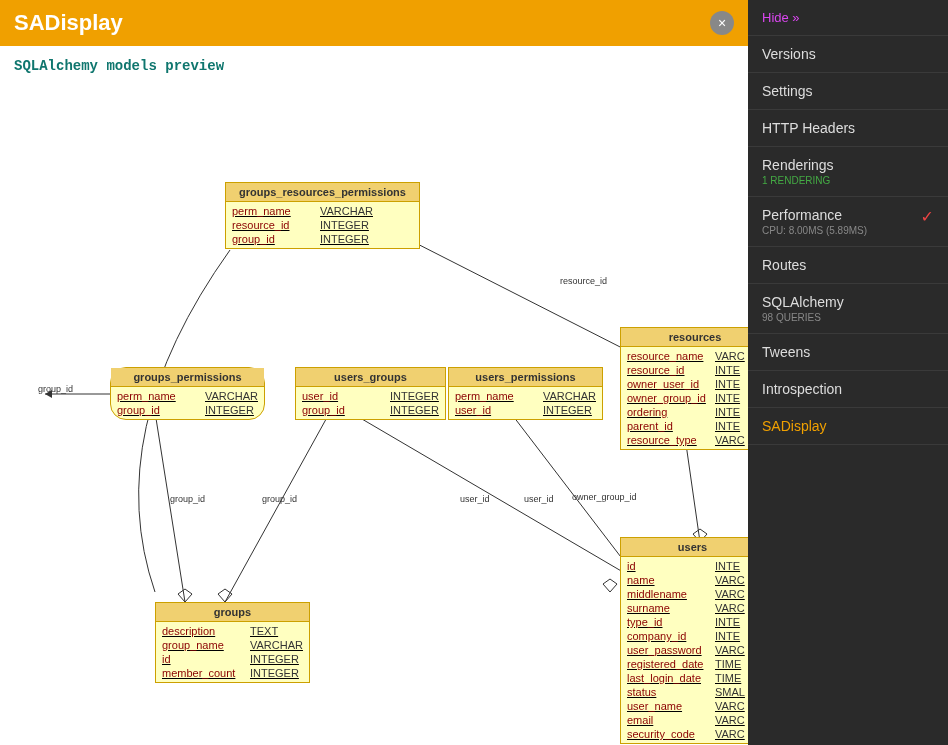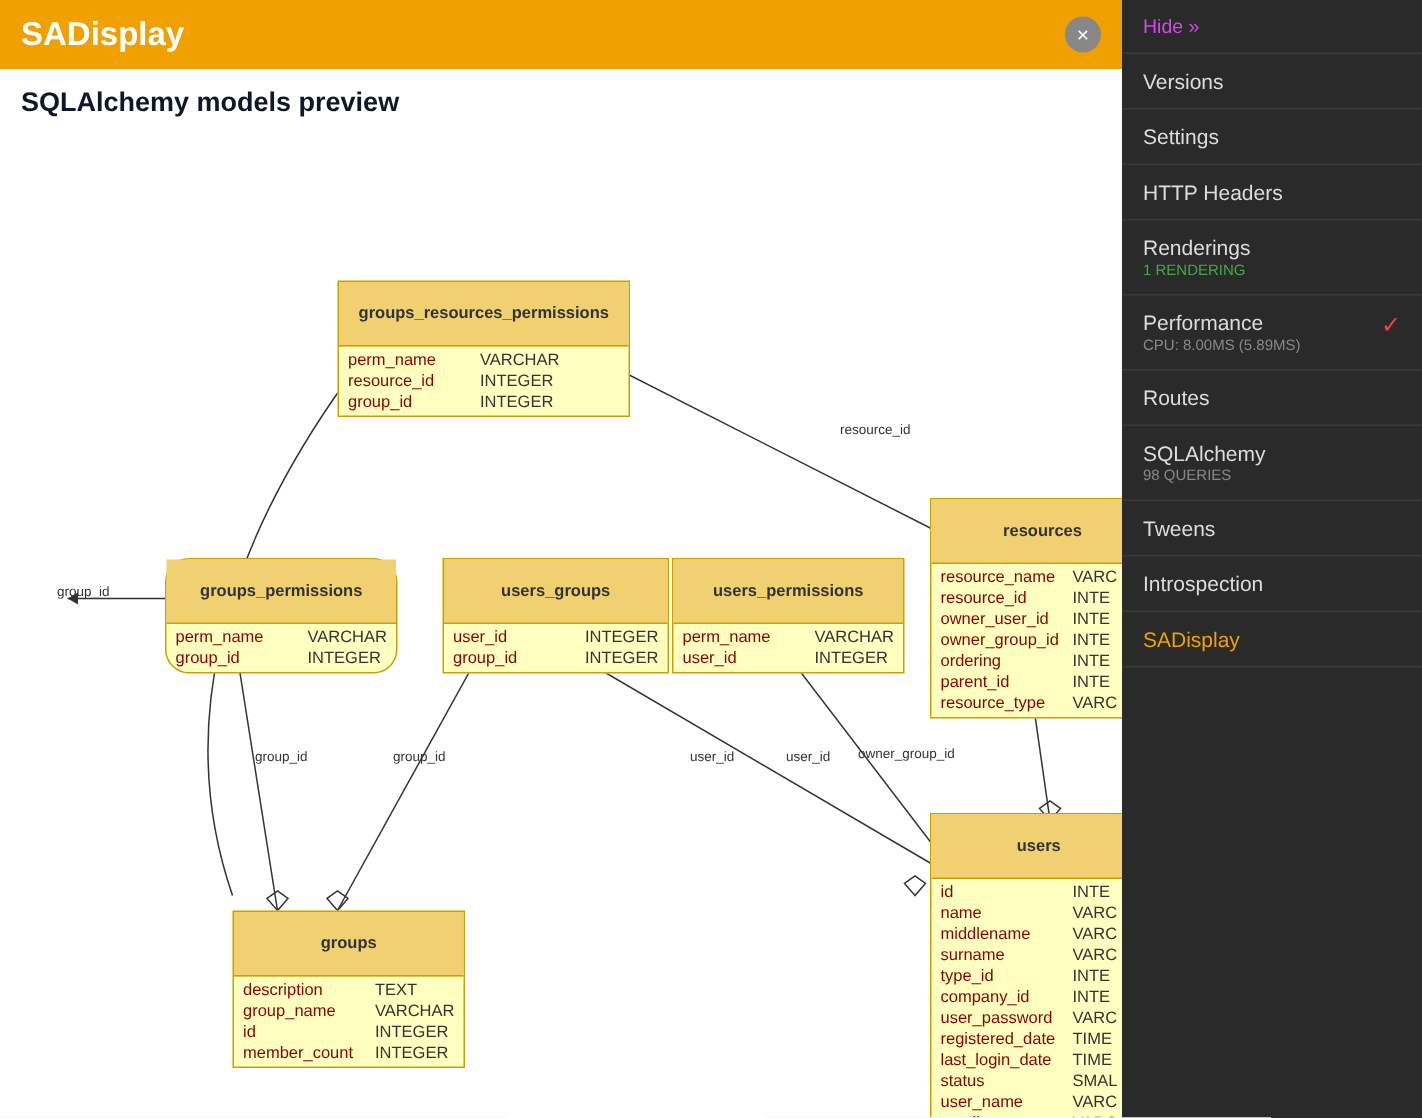--- a/index.html
+++ b/index.html
@@ -28,24 +28,25 @@
     .close-btn {
       width: 24px; height: 24px;
       background: #888;
       border-radius: 50%;
       display: flex; align-items: center; justify-content: center;
       color: #fff; font-size: 14px; cursor: pointer;
       border: none;
     }
 
     .page-title {
-      font-size: 18px;
+      font-size: 14px;
       font-weight: bold;
       padding: 12px 14px 8px 14px;
-      color: #0f172a;
+      color: #0f766e;
+      font-family: Liberation Mono, monospace;
     }
 
     .diagram-area {
       flex: 1;
       position: relative;
       overflow: hidden;
       background: #fff;
     }
 
     
@@ -54,33 +55,34 @@
       background: #ffffc0;
       border: 1px solid #cca000;
       font-size: 11px;
       min-width: 160px;
     }
 
     .db-table .table-header {
       background: #f0d070;
       color: #333;
       font-weight: bold;
-      padding: 15px 6px;
+      padding: 3px 6px;
       text-align: center;
       border-bottom: 1px solid #cca000;
     }
 
     .db-table .table-body {
       padding: 2px 6px;
     }
 
     .db-table .table-row {
       display: flex;
       gap: 8px;
       padding: 1px 0;
+      text-decoration: underline;
     }
 
     .db-table .col-name {
       color: #8B0000;
       min-width: 80px;
     }
 
     .db-table .col-type {
       color: #333;
     }

